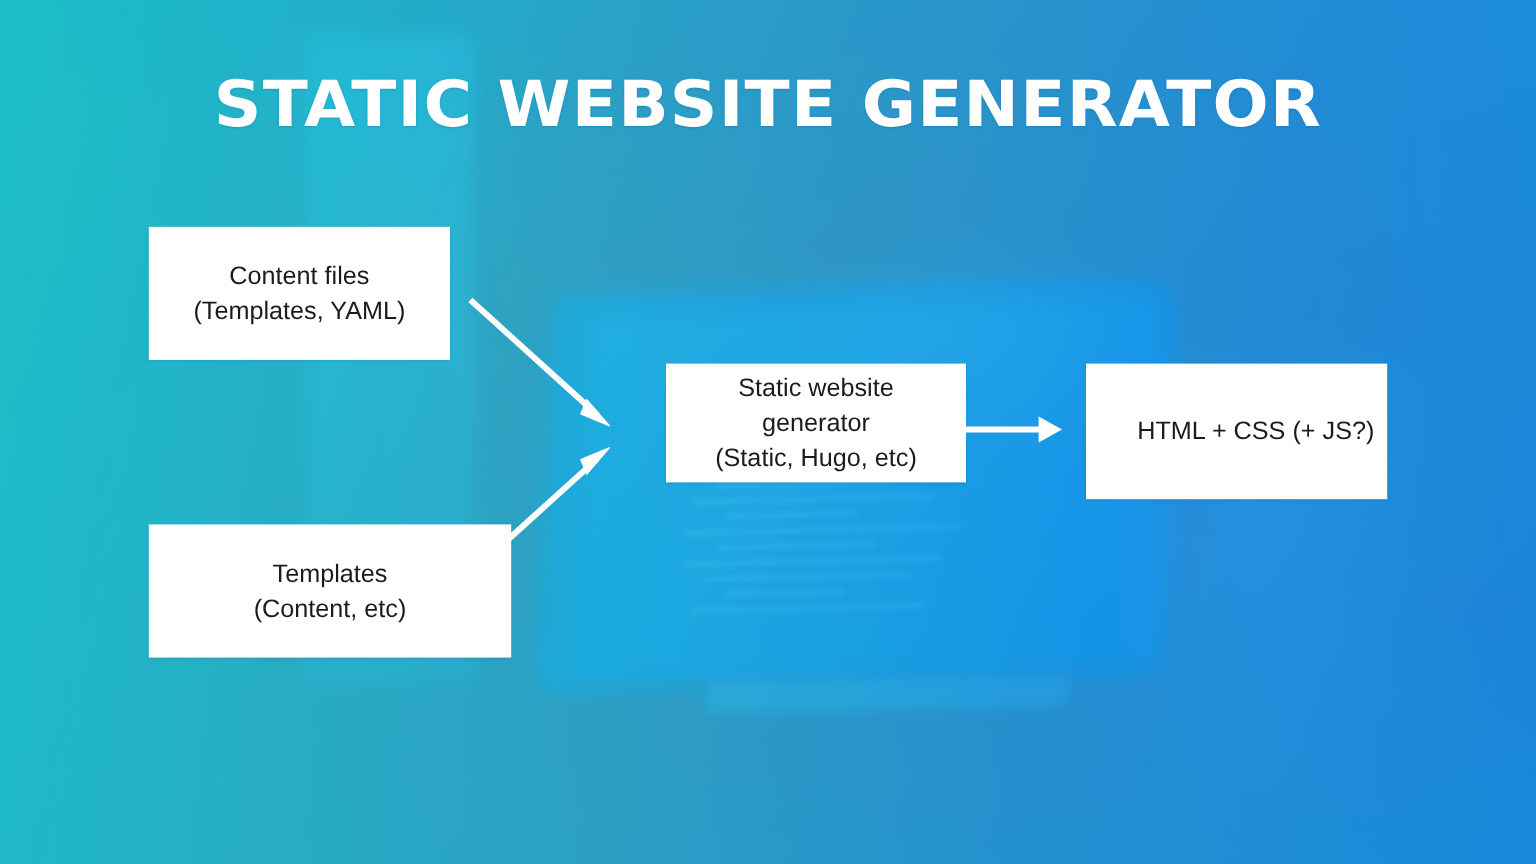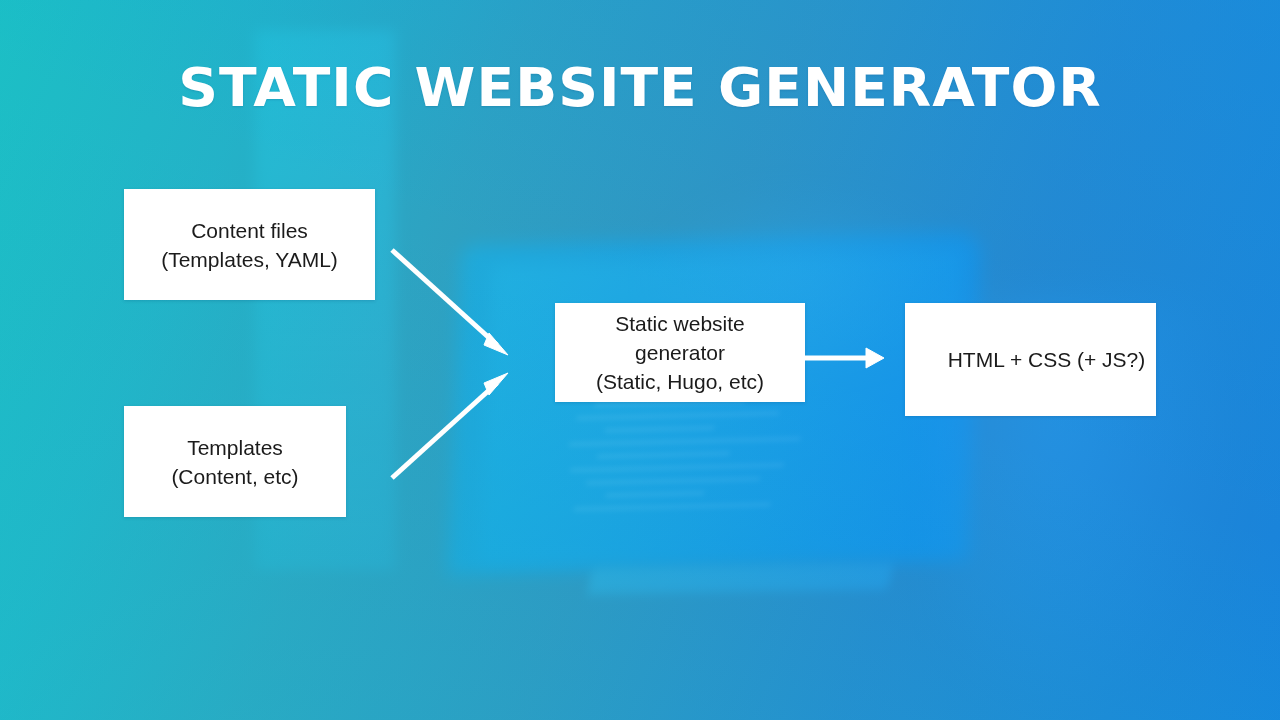--- a/index.html
+++ b/index.html
@@ -171,21 +171,21 @@
     color: #1b1b1b;
     font-family: "Liberation Sans", sans-serif;
     font-size: 21px;
     line-height: 29px;
     box-shadow: 0 1px 3px rgba(0, 50, 95, .18);
   }
   .node .lines { padding: 0 10px; }
   .node .lines span { display: block; }
 
   #node-content   { left: 124px; top: 189px; width: 251px; height: 111px; text-align: center; }
-  #node-templates { left: 124px; top: 406px; width: 222px; height: 111px; text-align: center; }
+  #node-templates { left: 124px; top: 437px; width: 302px; height: 111px; text-align: center; }
   #node-generator { left: 515px; top: 303px; width: 250px; height: 99px; margin-left: 40px; }
   #node-output    { left: 905px; top: 303px; width: 251px; height: 113px; padding-left: 32px; }
 
   
   .arrows {
     position: absolute;
     inset: 0;
     pointer-events: none;
   }
 </style>

